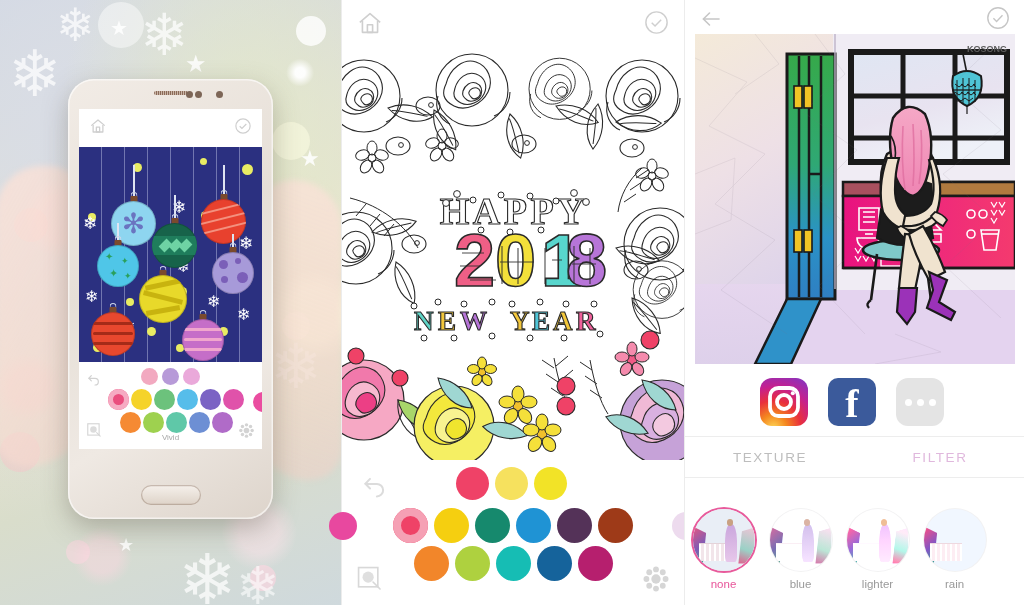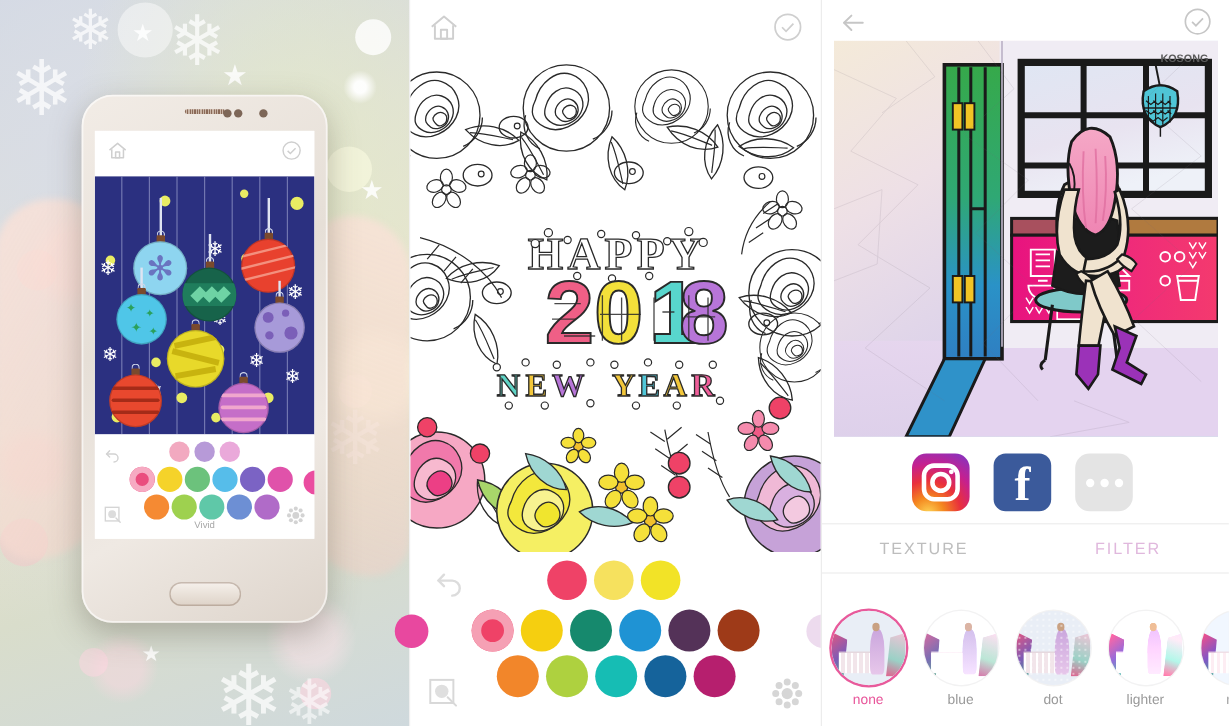--- a/index.html
+++ b/index.html
@@ -807,34 +807,20 @@
               <div class="rblob"></div>
               <div class="rail"></div>
               <div class="dress"></div>
               <div class="head"></div>
             </div>
         </div>
         <div class="flabel">blue</div>
       </div>
       <div class="filt">
         <div class="thumb">
-          <div class="tn">
-              <div class="sky"></div>
-              <div class="lblob"></div>
-              <div class="rblob"></div>
-              <div class="rail"></div>
-              <div class="dress"></div>
-              <div class="head"></div>
-            <div style="position:absolute;inset:0;background-image:radial-gradient(#fff 18%,transparent 19%);background-size:5px 5px;opacity:.45"></div>
-            </div>
-        </div>
-        <div class="flabel">dot</div>
-      </div>
-      <div class="filt">
-        <div class="thumb">
           <div class="tn" style="filter:brightness(1.18) saturate(1.05)">
               <div class="sky"></div>
               <div class="lblob"></div>
               <div class="rblob"></div>
               <div class="rail"></div>
               <div class="dress"></div>
               <div class="head"></div>
             </div>
         </div>
         <div class="flabel">lighter</div>

